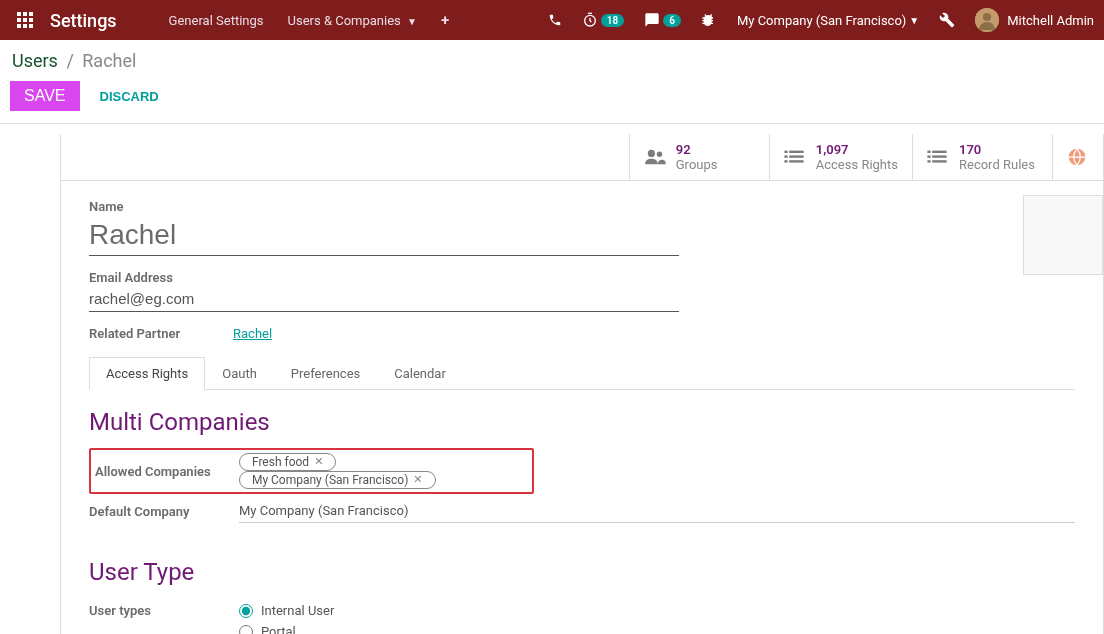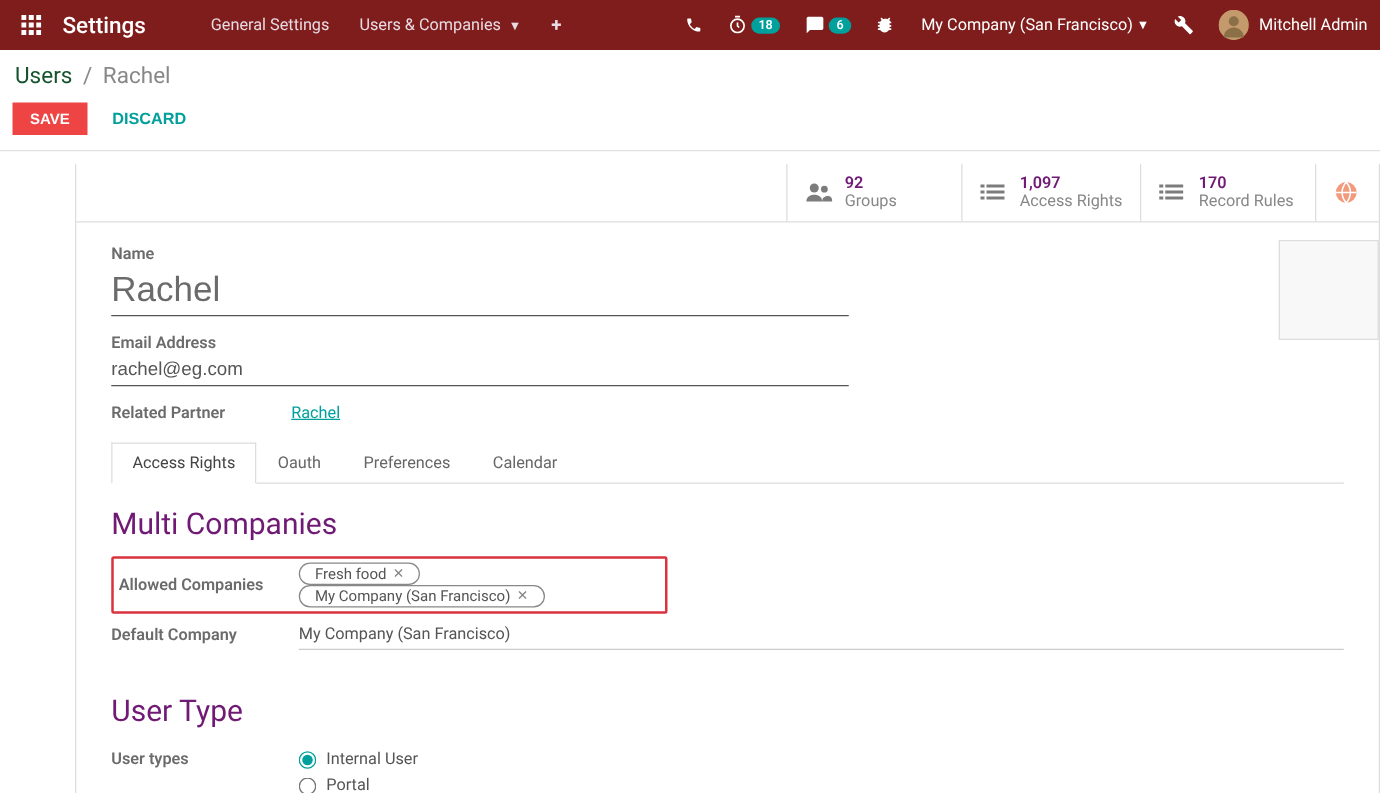--- a/index.html
+++ b/index.html
@@ -17,21 +17,21 @@
 .navbar .user-area { display: flex; align-items: center; padding-left: 10px; cursor: pointer; }
 .navbar .avatar { width: 24px; height: 24px; border-radius: 50%; background: linear-gradient(135deg, #d4a574 0%, #8b6f47 100%); margin-right: 8px; display: flex; align-items: center; justify-content: center; font-size: 10px; }
 
 
 .control-panel { background: #fff; border-bottom: 1px solid #e0e0e0; padding: 10px 10px 12px 10px; }
 .breadcrumb { font-size: 18px; margin-bottom: 10px; padding-left: 2px; }
 .breadcrumb a { color: #14532d; text-decoration: none; }
 .breadcrumb .sep { color: #888; margin: 0 4px; }
 .breadcrumb .current { color: #888; }
 .actions { display: flex; align-items: center; gap: 10px; }
-.btn-primary { background: #ef4444; color: #fff; border: none; padding: 6px 14px; font-weight: 700; font-size: 12px; cursor: pointer; }
+.btn-primary { background: #d946ef; color: #fff; border: none; padding: 6px 14px; font-weight: 400; font-size: 16px; cursor: pointer; }
 .btn-link { background: none; border: none; color: #00a09d; font-weight: 600; font-size: 13px; cursor: pointer; padding: 6px 10px; }
 
 
 .content { padding: 0; margin-left: 60px; }
 .sheet { background: #fff; border: 1px solid #ddd; border-top: none; margin-top: 10px; }
 
 .button-box { display: flex; border-bottom: 1px solid #ddd; justify-content: flex-end; }
 .stat-btn { border-left: 1px solid #ddd; padding: 8px 14px; display: flex; align-items: center; gap: 10px; min-width: 140px; cursor: pointer; }
 .stat-btn .stat-icon { color: #7c7c7c; font-size: 18px; width: 22px; text-align: center; }
 .stat-btn .stat-info .num { color: #701a75; font-weight: 600; font-size: 13px; }

